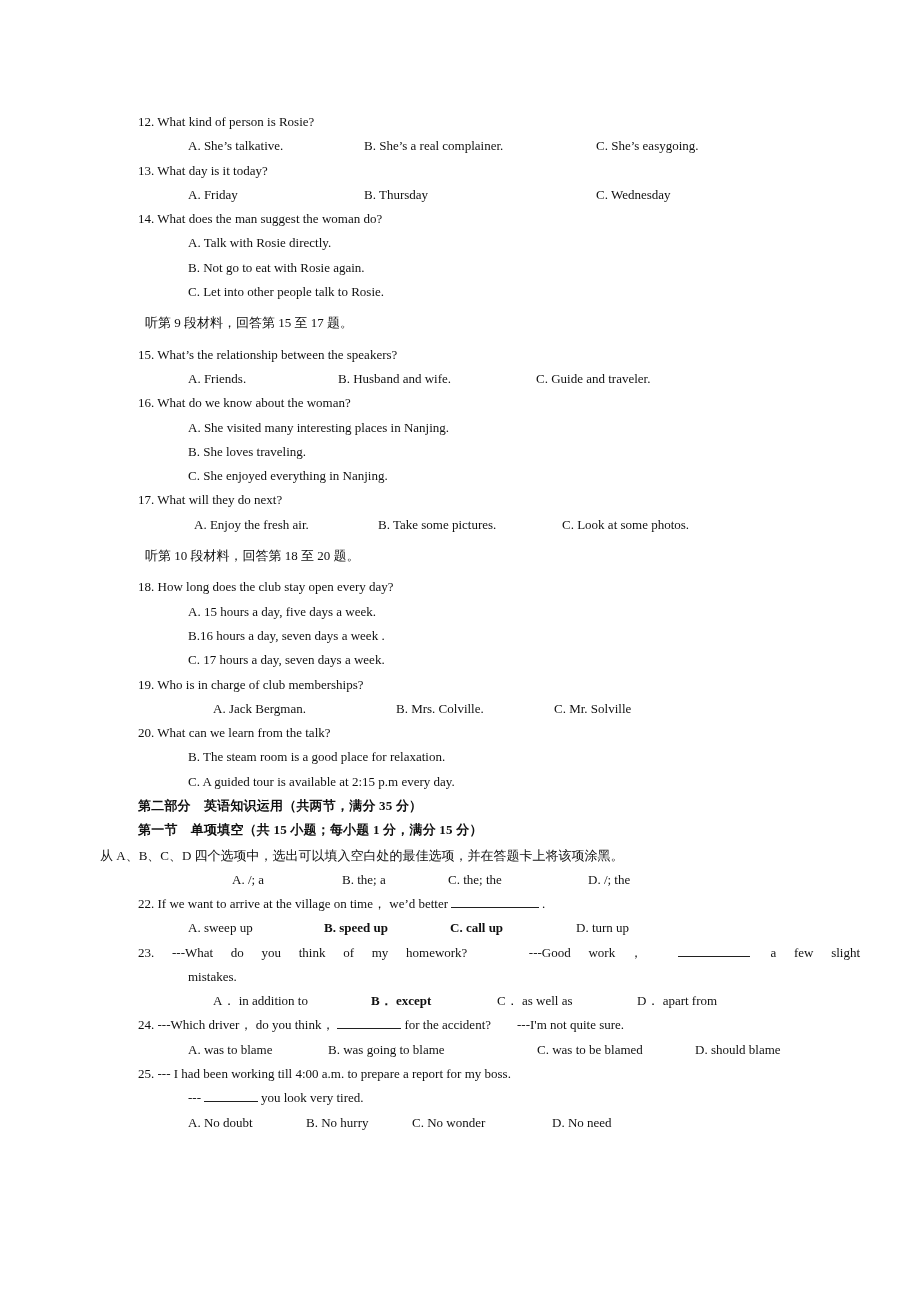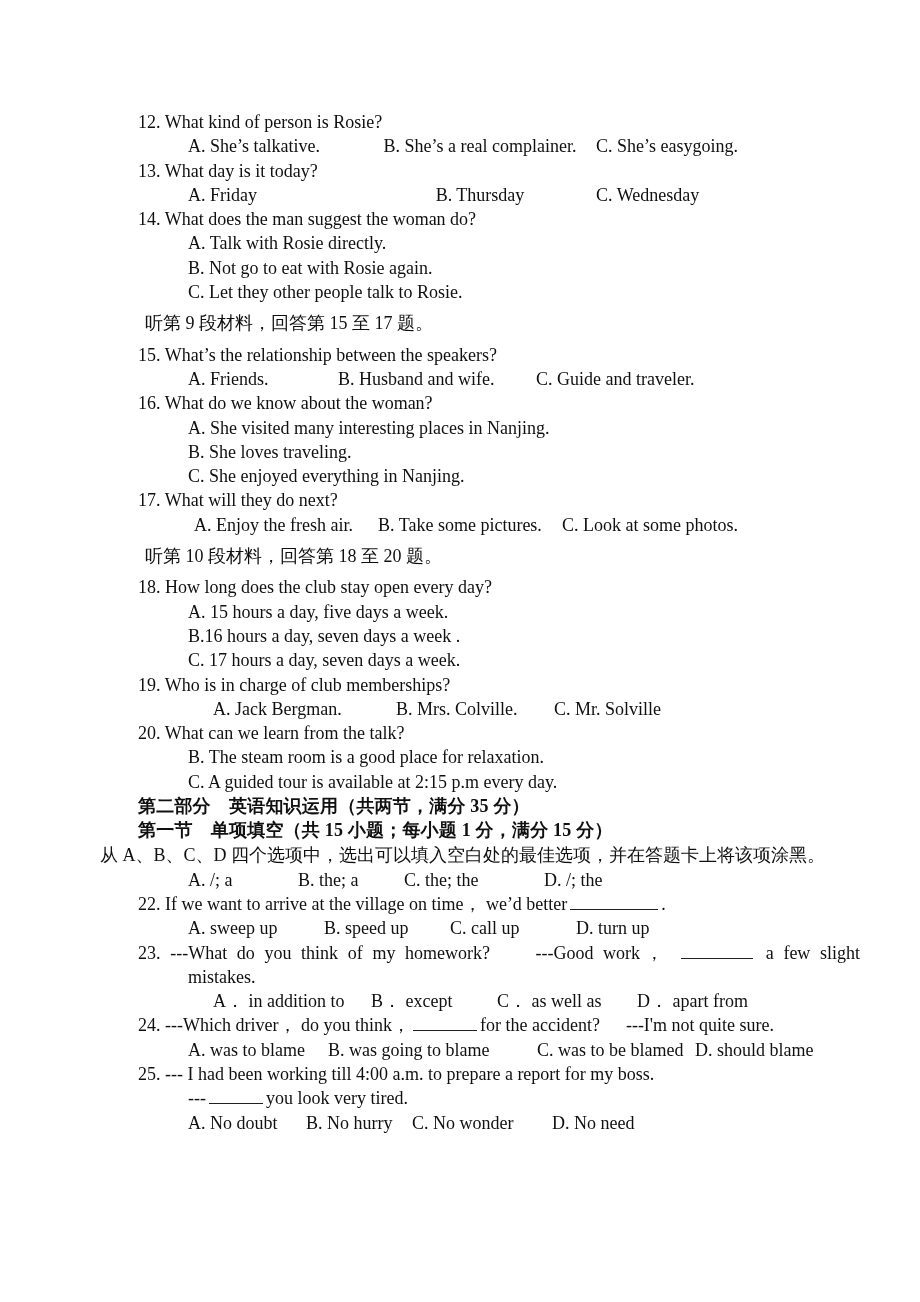--- a/index.html
+++ b/index.html
@@ -16,21 +16,21 @@
   }
   .page {
     position: relative;
     width: 920px;
     height: 1302px;
     box-sizing: border-box;
     padding: 110px 60px 0 60px;
   }
   .doc {
     width: 800px;
-    font-size: 18px;
+    font-size: 13px;
     line-height: 24.3px;
   }
 
   
   .q-line {
     margin: 0;
     padding-left: 102px;
     text-indent: -24px;
     white-space: nowrap;
   }
@@ -57,29 +57,29 @@
     font-family: Liberation Serif, serif;
   }
   .cn-para {
     margin: 0;
     padding-left: 0;
     text-indent: 40px;
     text-align: justify;
     line-height: 25px;
   }
   .w180 { display: inline-block; width: 176px; }
-  .w235 { display: inline-block; width: 232px; text-align: center; }
+  .w235 { display: inline-block; width: 232px; }
   .w150 { display: inline-block; width: 150px; }
   .w200 { display: inline-block; width: 198px; }
   .w120 { display: inline-block; width: 118px; }
-  .w128 { display: inline-block; width: 126px; }
+  .w128 { display: inline-block; width: 126px; font-weight: bold; }
   .w160 { display: inline-block; width: 158px; margin-left: 25px; }
   .w108 { display: inline-block; width: 106px; }
   .w138 { display: inline-block; width: 136px; }
-  .w112 { display: inline-block; width: 110px; }
+  .w112 { display: inline-block; width: 110px; margin-left: 44px; }
   .w142 { display: inline-block; width: 140px; }
   .w186 { display: inline-block; width: 184px; }
 
   .blank {
     display: inline-block;
     border-bottom: 1px solid #202020;
     vertical-align: baseline;
     height: 14px;
     margin: 0 3px;
   }
@@ -126,21 +126,21 @@
     <p class="opt-line">
       <span class="w180">A. Friday</span><span class="w235">B. Thursday</span><span>C. Wednesday</span>
     </p>
 
     <p class="q-line">
       <span>14.</span>
       <span>What does the man suggest the woman do?</span>
     </p>
     <p class="opt-line">A. Talk with Rosie directly.</p>
     <p class="opt-line">B. Not go to eat with Rosie again.</p>
-    <p class="opt-line">C. Let they other people talk to Rosie.</p>
+    <p class="opt-line">C. Let into other people talk to Rosie.</p>
 
     <p class="cn-line">听第 9 段材料，回答第 15 至 17 题。</p>
 
     <p class="q-line">
       <span>15.</span>
       <span>What’s the relationship between the speakers?</span>
     </p>
     <p class="opt-line">
       <span class="w150">A. Friends.</span><span class="w200">B. Husband and wife.</span><span>C. Guide and traveler.</span>
     </p>

